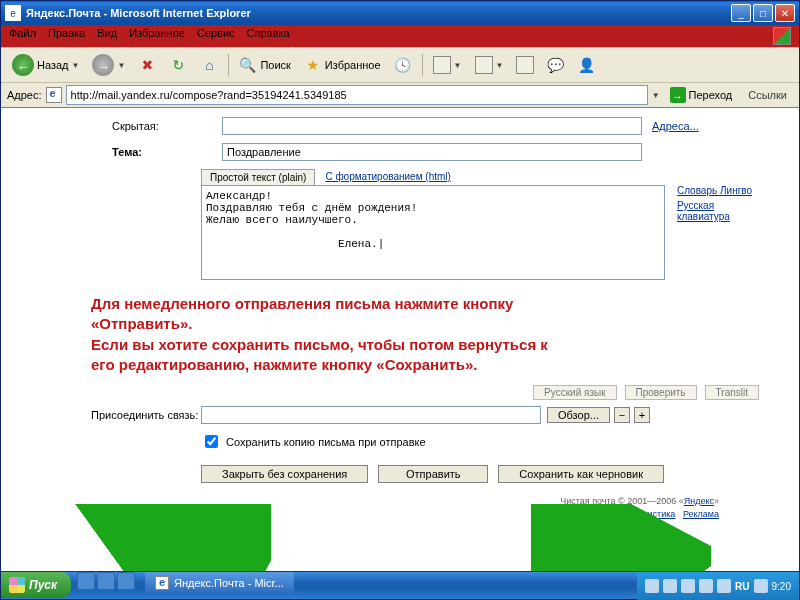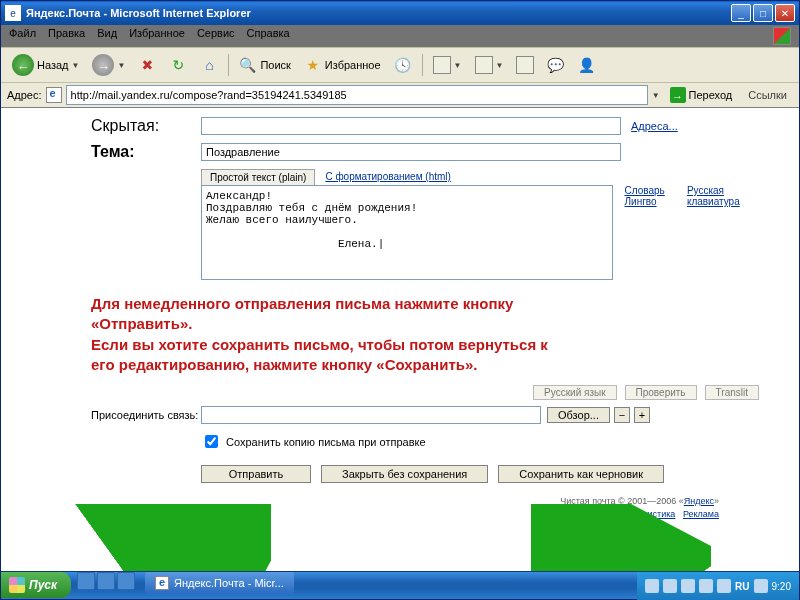--- a/index.html
+++ b/index.html
@@ -47,21 +47,21 @@
     background: linear-gradient(to bottom,#6aa0e0,#2a6ac0);
     border: 1px solid #fff;
     border-radius: 2px;
     color: #fff;
     font-size: 10px;
     display: flex; align-items: center; justify-content: center;
     cursor: pointer;
   }
   .win-btn.close { background: linear-gradient(to bottom,#e07060,#c03020); }
   .menubar {
-    background: #737373;
+    background: #b91c1c;
     display: flex;
     gap: 12px;
     padding: 2px 8px;
     border-bottom: 1px solid #c0c0a0;
   }
   .menubar span { cursor: default; }
   .menubar .win-logo {
     margin-left: auto;
     width: 18px; height: 18px;
     background: linear-gradient(135deg,#e03030 0 45%,#30a030 55% 100%);
@@ -131,21 +131,21 @@
     flex:1;
     background:#fff;
     overflow:auto;
     position:relative;
     border-top:1px solid #fff;
   }
   .compose {
     padding: 8px 40px 10px 90px;
   }
   .row { display:flex; align-items:center; margin-bottom:8px; }
-  .row .lbl { width: 110px; font-size:16px; }
+  .row .lbl { width: 110px; font-size:11px;margin-left:21px; }
   .row .lbl.bold { font-weight:bold; }
   .text-input {
     flex:1;
     border:1px solid #7f9db9;
     height:18px;
     font-size:11px;
     padding:0 4px;
   }
   .addr-link { margin-left:10px; color:#003399; text-decoration:underline; font-size:11px; cursor:pointer; }
   .tabs { margin-left:110px; display:flex; gap:2px; margin-bottom:0; }
@@ -168,21 +168,21 @@
     border:1px solid #7f9db9;
     width:523px;
     height:95px;
     font-family: "Courier New", monospace;
     font-size:11px;
     padding:4px;
     resize:none;
     overflow-y:scroll;
     white-space:pre-wrap;
   }
-  .side-links { display:flex; flex-direction:row; gap:4px; font-size:10px; }
+  .side-links { display:flex; flex-direction:column; gap:4px; font-size:10px; }
   .side-links a { color:#003399; text-decoration:underline; cursor:pointer; }
   .overlay-help {
     color:#c01818;
     font-family: Verdana, Arial, sans-serif;
     font-weight:bold;
     font-size:15px;
     line-height:1.35;
     margin: 14px 30px 10px 0;
   }
   .lang-row {
@@ -442,22 +442,22 @@
         <span class="plusminus">−</span>
         <span class="plusminus">+</span>
       </div>
 
       <div class="check-row">
         <input type="checkbox" checked="" style="">
         <span>Сохранить копию письма при отправке</span>
       </div>
 
       <div class="action-row">
+        <button class="action-btn" style="min-width:160px">Закрыть без сохранения</button>
         <button class="action-btn">Отправить</button>
-        <button class="action-btn" style="min-width:160px">Закрыть без сохранения</button>
         <button class="action-btn" style="min-width:160px">Сохранить как черновик</button>
       </div>
 
       <div class="footer-links">
         <div>
           <span>Чистая почта </span>
           <span>© 2001—2006 «</span><a>Яндекс</a><span>»</span>
         </div>
         <div>
           <a>Обратная связь</a>&nbsp;&nbsp;

